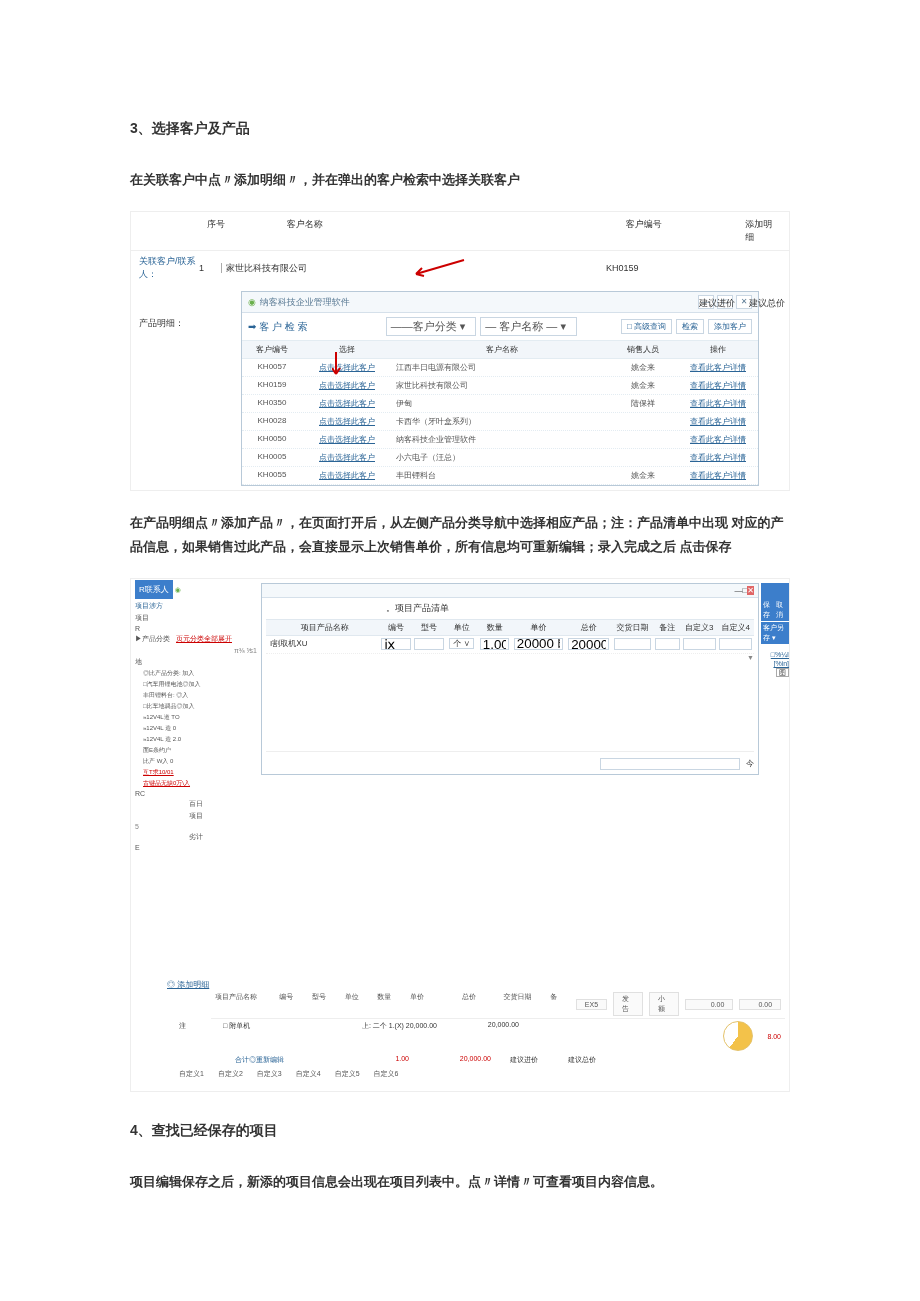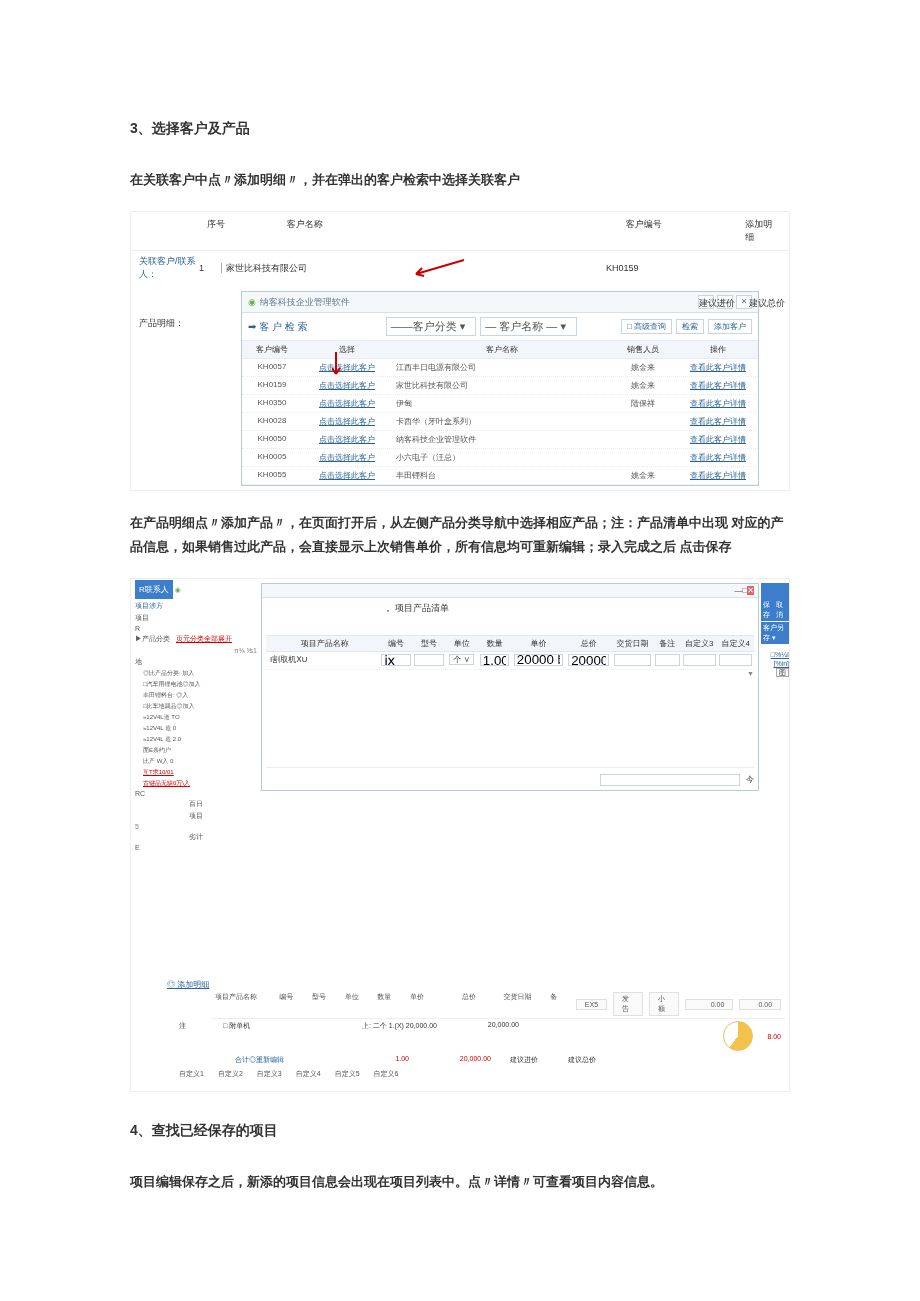--- a/index.html
+++ b/index.html
@@ -50,21 +50,21 @@
   .trow .col-sel { color:#2a6496; text-decoration:underline;}
   .trow .col-op { color:#2a6496; text-decoration:underline;}
   .red-arrow { stroke:#c00; stroke-width:2; fill:none;}
 
   
   .block2 { border:1px solid #eee; font-size:8px; position:relative; padding-bottom:6px; margin-bottom:30px;}
   .b2-win { position:absolute; left:130px; right:30px; top:4px; border:1px solid #b8c9d8; background:#fff;}
   .b2-winbar { display:flex; align-items:center; background:#f4f8fb; padding:2px 4px; border-bottom:1px solid #d5e0ea;}
   .b2-winbar .spacer{flex:1;}
   .b2-body { padding: 4px; }
-  .b2-title-row { display:flex; align-items:flex-end; margin-bottom:20px;}
+  .b2-title-row { display:flex; align-items:flex-end; margin-bottom:4px;}
   .b2-title { color:#333; margin-right:auto; margin-left:120px; font-size:9px;}
   .b2-head { display:flex; background:#f2f6fa; padding:2px 0; border-top:1px solid #e0e8ef; border-bottom:1px solid #e0e8ef;}
   .c-name{width:120px;padding-left:4px;} .c-no{width:36px;} .c-model{width:36px;} .c-unit{width:36px;} .c-qty{width:36px;} .c-price{width:60px;} .c-total{width:50px;} .c-date{width:46px;} .c-remark{width:30px;} .c-c3{width:40px;} .c-c4{width:40px;}
   .b2-datarow{display:flex; padding:2px 0; border-bottom:1px dotted #eee;}
   .mini-input{border:1px solid #c9d6e2; height:12px; width:90%; box-sizing:border-box;}
 
   .leftcol { position:absolute; left:0; top:0; width:130px; font-size:7px; color:#555;}
   .leftcol .row {padding:1px 4px;}
   .blue-badge{background:#3c7ecb; color:#fff; padding:4px; display:inline-block; font-size:8px;}
   .red-link{color:#c00; text-decoration:underline;}

